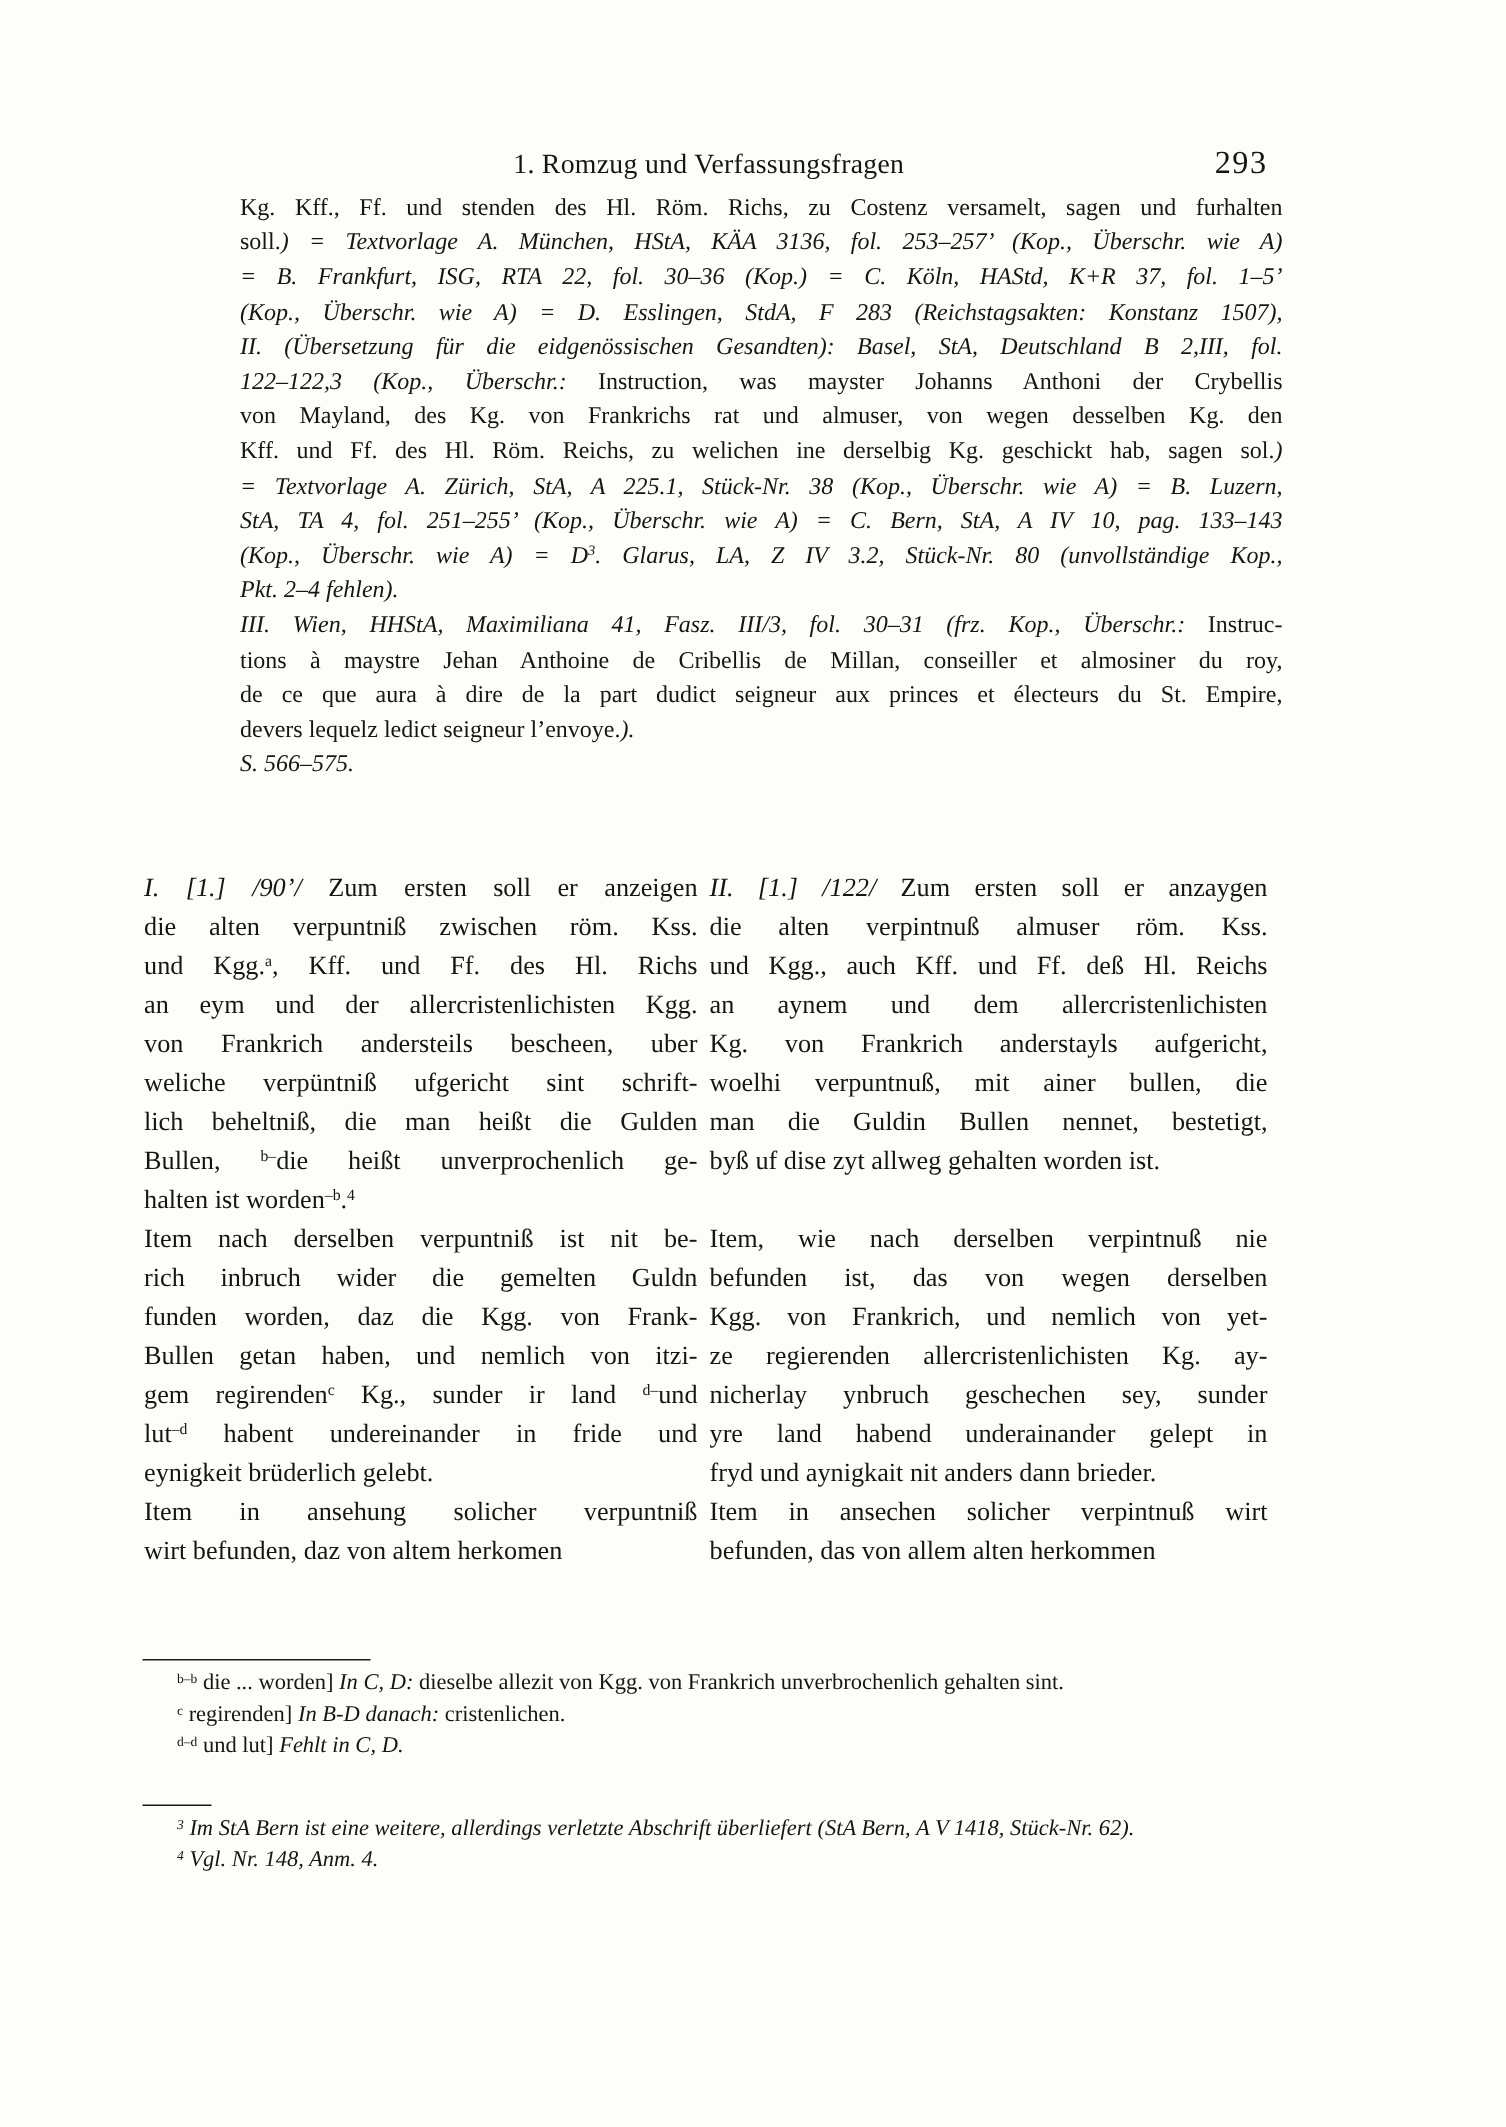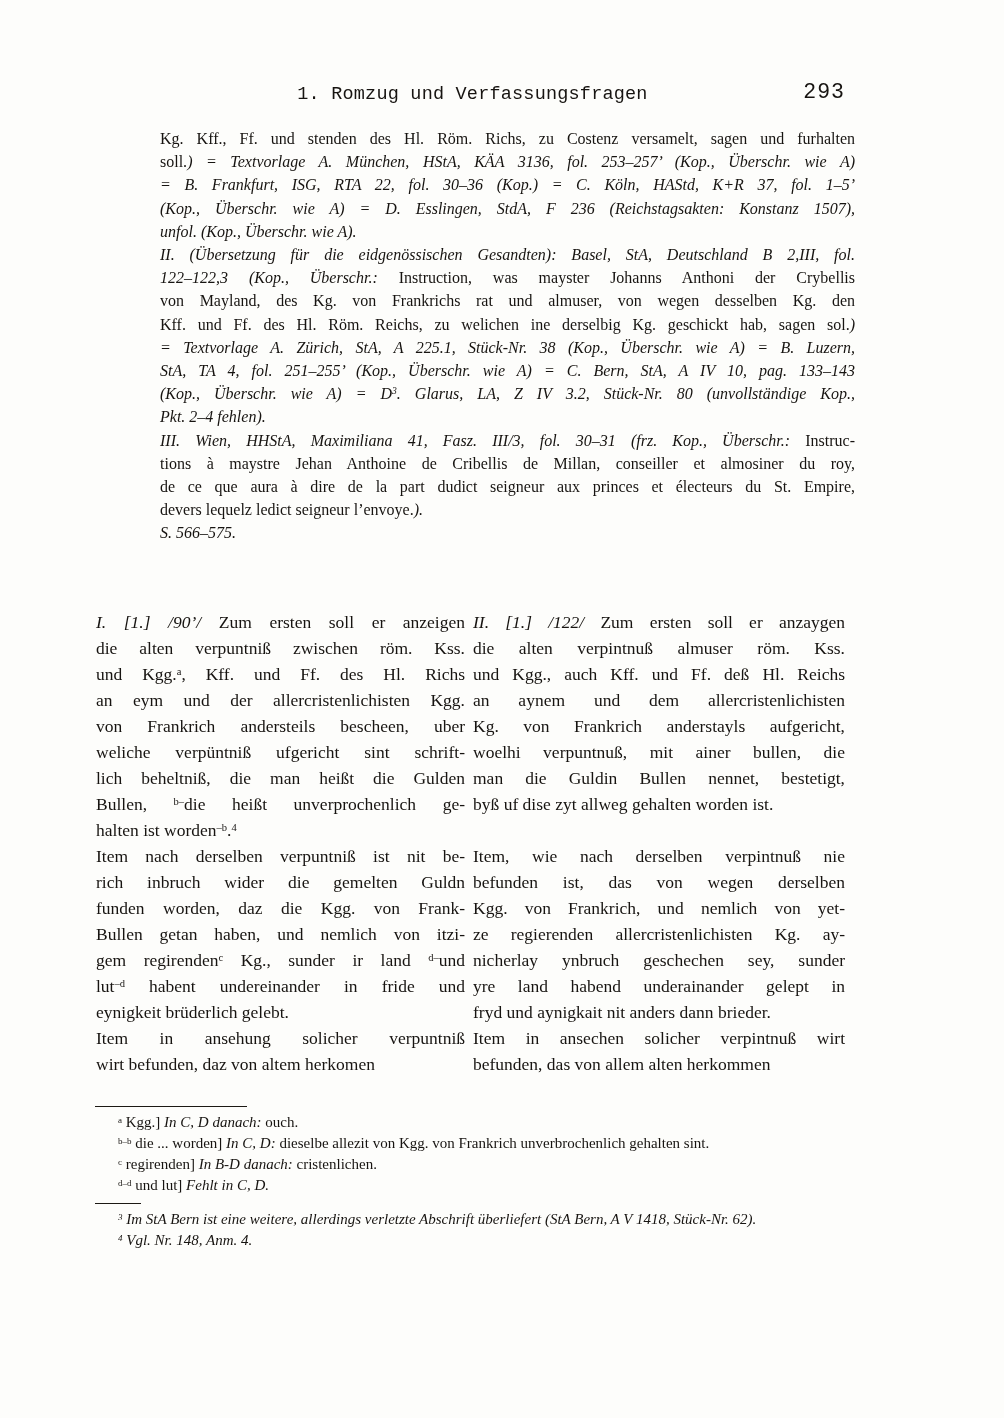--- a/index.html
+++ b/index.html
@@ -6,33 +6,33 @@
   body {
     width: 1004px; height: 1418px;
     background: #fdfdfb;
     font-family: "Liberation Serif", serif;
     color: #171411;
     -webkit-font-smoothing: antialiased;
   }
   .page { position: relative; width: 1004px; height: 1418px; overflow: hidden; }
 
   
-  .header { position: absolute; left: 100px; top: 84px; width: 745px; text-align: center; font-family: Liberation Mono, monospace; }
+  .header { position: absolute; left: 100px; top: 100px; width: 745px; text-align: center; }
   .running-title { font-size: 18.5px; letter-spacing: 0.2px; }
   .pagenum { position: absolute; right: 0; top: -4px; font-size: 21.5px; letter-spacing: 1px; }
 
   
   .headnote {
     position: absolute; left: 160px; top: 127px; width: 695px;
     font-size: 16px; line-height: 23.2px;
   }
 
   
   .columns {
-    position: absolute; left: 96px; top: 609px; width: 749px;
+    position: absolute; left: 96px; top: 578px; width: 749px;
     font-size: 17.5px; line-height: 26px;
     display: grid; grid-template-columns: 369px 372px; column-gap: 8px;
     align-items: start;
   }
 
   
   .line { text-align: justify; text-align-last: justify; }
   .line.last { text-align-last: left; }
   .run.i { font-style: italic; margin-top: 17px; }
   .run.sc { font-variant: small-caps; letter-spacing: 0.4px; }
@@ -62,22 +62,21 @@
   <div class="header">
     <span class="running-title">1. Romzug und Verfassungsfragen</span>
     <span class="pagenum">293</span>
   </div>
 
   <div class="headnote">
     <div class="para">
         <div class="line"><span class="run r">Kg. Kff., Ff. und stenden des Hl. Röm. Richs, zu Costenz versamelt, sagen und furhalten</span></div>
         <div class="line"><span class="run r">soll.</span><span class="run i">) = Textvorlage A. München, HStA, KÄA 3136, fol. 253–257’ (Kop., Überschr. wie A)</span></div>
         <div class="line"><span class="run i">= B. Frankfurt, ISG, RTA 22, fol. 30–36 (Kop.) = C. Köln, HAStd, K+R 37, fol. 1–5’</span></div>
-        <div class="line"><span class="run i">(Kop., Überschr. wie A) = D. Esslingen, StdA, F 236 (Reichstagsakten: Konstanz 1507),</span></div>
-        <div class="line last"><span class="run i">unfol. (Kop., Überschr. wie A).</span></div>
+        <div class="line"><span class="run i">(Kop., Überschr. wie A) = D. Esslingen, StdA, F 283 (Reichstagsakten: Konstanz 1507),</span></div>
       </div>
     <div class="para">
         <div class="line"><span class="run i">II. (Übersetzung für die eidgenössischen Gesandten): Basel, StA, Deutschland B 2,III, fol.</span></div>
         <div class="line"><span class="run i">122–122,3 (Kop., Überschr.: </span><span class="run r">Instruction, was mayster Johanns Anthoni der Crybellis</span></div>
         <div class="line"><span class="run r">von Mayland, des Kg. von Frankrichs rat und almuser, von wegen desselben Kg. den</span></div>
         <div class="line"><span class="run r">Kff. und Ff. des Hl. Röm. Reichs, zu welichen ine derselbig Kg. geschickt hab, sagen sol.</span><span class="run i">)</span></div>
         <div class="line"><span class="run i">= Textvorlage A. Zürich, StA, A 225.1, Stück-Nr. 38 (Kop., Überschr. wie A) = B. Luzern,</span></div>
         <div class="line"><span class="run i">StA, TA 4, fol. 251–255’ (Kop., Überschr. wie A) = C. Bern, StA, A IV 10, pag. 133–143</span></div>
         <div class="line"><span class="run i">(Kop., Überschr. wie A) = D</span><span class="run supi">3</span><span class="run i">. Glarus, LA, Z IV 3.2, Stück-Nr. 80 (unvollständige Kop.,</span></div>
         <div class="line last"><span class="run i">Pkt. 2–4 fehlen).</span></div>
@@ -143,21 +142,20 @@
       <div class="para">
           <div class="line"><span class="run r">Item in ansechen solicher verpintnuß wirt</span></div>
           <div class="line last"><span class="run r">befunden, das von allem alten herkommen</span></div>
         </div>
     </div>
   </div>
 
   <div class="fn fn-letters">
     <div class="fnrule variants"></div>
     <div class="para">
-        <div class="line"><span class="run sup">a</span><span class="run r"> Kgg.] </span><span class="run i">In C, D danach:</span><span class="run r"> ouch.</span></div>
         <div class="line"><span class="run sup">b–b</span><span class="run r"> die ... worden] </span><span class="run i">In C, D:</span><span class="run r"> dieselbe allezit von Kgg. von Frankrich unverbrochenlich gehalten sint.</span></div>
         <div class="line"><span class="run sup">c</span><span class="run r"> regirenden] </span><span class="run i">In B-D danach:</span><span class="run r"> cristenlichen.</span></div>
         <div class="line last"><span class="run sup">d–d</span><span class="run r"> und lut] </span><span class="run i">Fehlt in C, D.</span></div>
       </div>
   </div>
 
   <div class="fn fn-numbers">
     <div class="fnrule commentary"></div>
     <div class="para">
         <div class="line"><span class="run supi">3</span><span class="run i"> Im StA Bern ist eine weitere, allerdings verletzte Abschrift überliefert (StA Bern, A V 1418, Stück-Nr. 62).</span></div>

